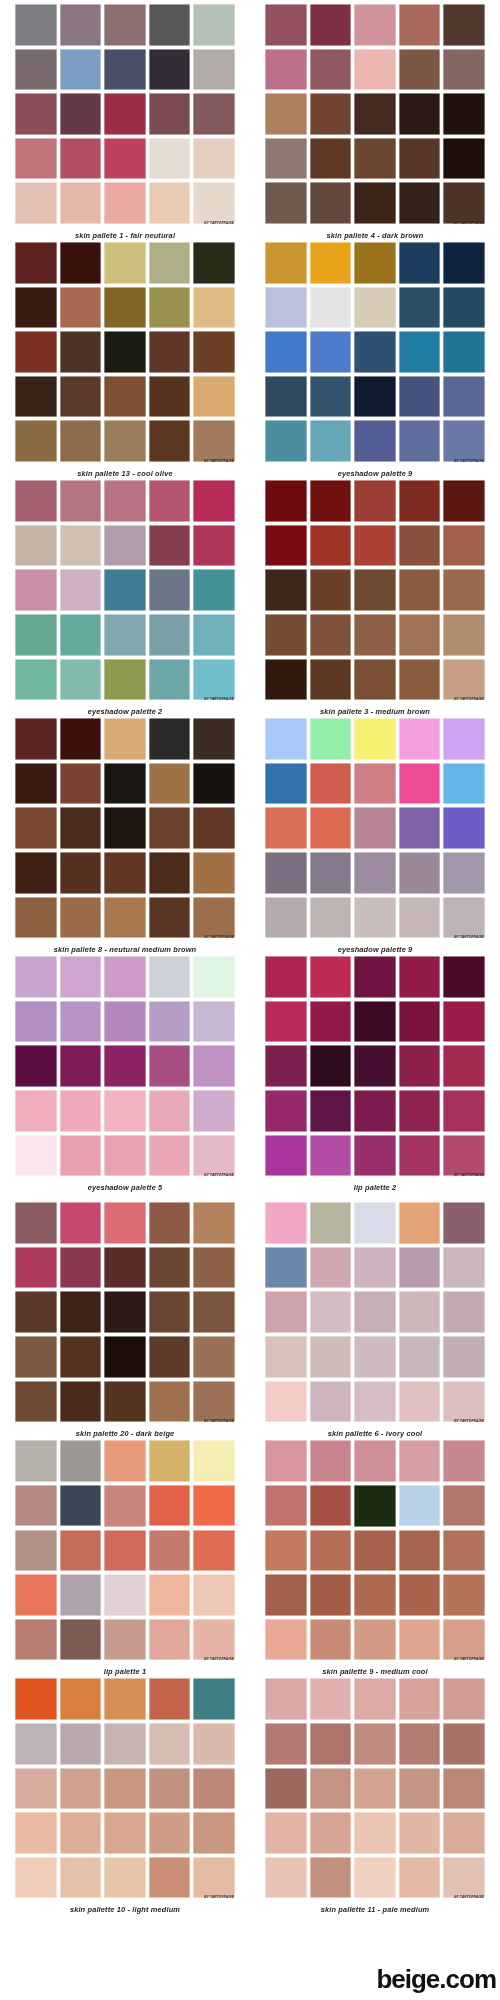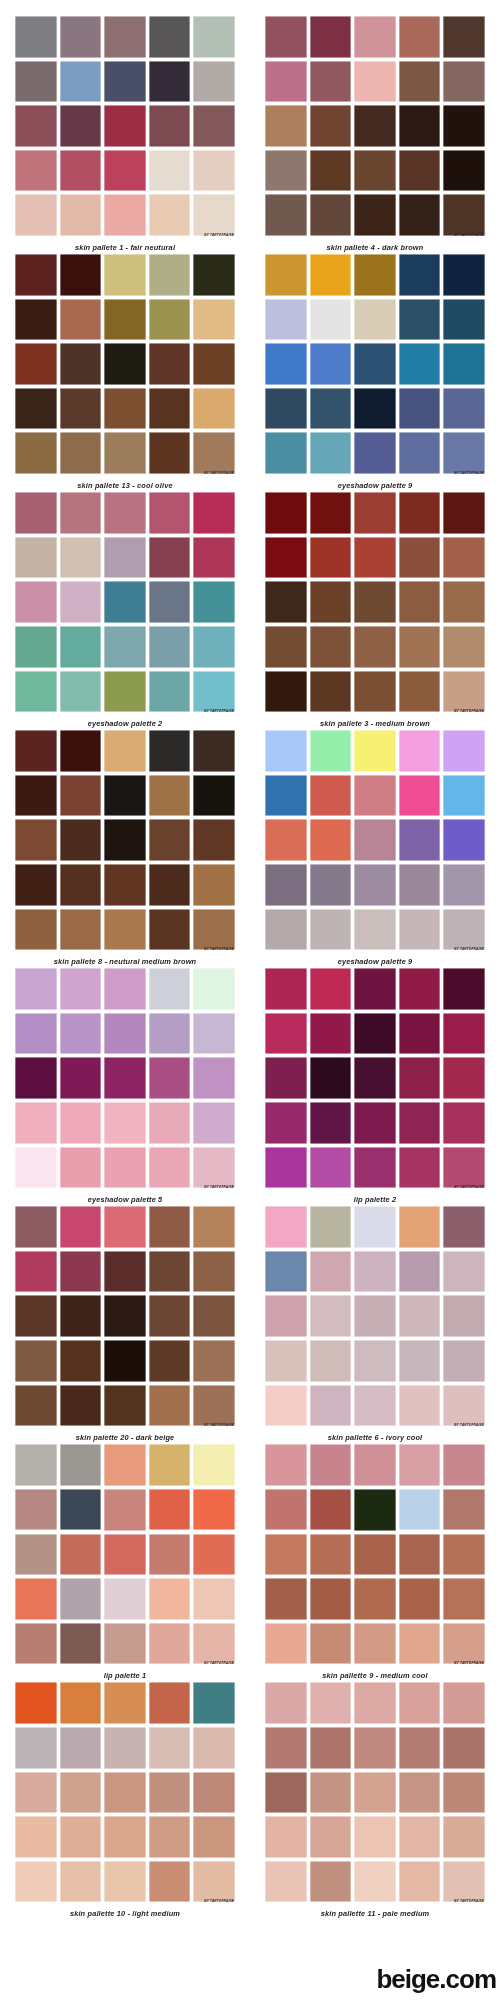--- a/index.html
+++ b/index.html
@@ -4,21 +4,21 @@
 <style>
   html,body{margin:0;padding:0;background:#ffffff;}
   body{
     width:500px;height:2000px;overflow:hidden;
     font-family:"Liberation Sans", sans-serif;
     position:relative;
   }
   #sheet{
     width:500px;height:2000px;position:relative;
     display:flex;flex-direction:column;
-    padding-top:14px;box-sizing:border-box;
+    padding-top:2px;box-sizing:border-box;
   }
   .palette-row{
     display:flex;flex-direction:row;
     width:500px;
     justify-content:space-between;
     padding:0 6px;box-sizing:border-box;
   }
   .palette-panel{
     width:238px;
     position:relative;
@@ -330,21 +330,21 @@
           <div class="swatch" title="#b4a9ab" style="background: rgb(180, 169, 171);"></div>
           <div class="swatch" title="#bfb4b4" style="background: rgb(191, 180, 180);"></div>
           <div class="swatch" title="#cabebd" style="background: rgb(202, 190, 189);"></div>
           <div class="swatch" title="#c5b7b8" style="background: rgb(197, 183, 184);"></div>
           <div class="swatch" title="#beb2b7" style="background: rgb(190, 178, 183);"></div>
           <div class="panel-watermark">BY TARTOFRAISE</div>
         </div>
         <div class="panel-caption">eyeshadow palette 9</div>
       </div>
     </div>
-    <div class="palette-row" style="margin-bottom: 0px;">
+    <div class="palette-row" style="margin-bottom: 8px;">
       <div class="palette-panel">
         <div class="swatch-grid">
           <div class="swatch" title="#c7a5d0" style="background: rgb(199, 165, 208);"></div>
           <div class="swatch" title="#cfa4cf" style="background: rgb(207, 164, 207);"></div>
           <div class="swatch" title="#cf9bc8" style="background: rgb(207, 155, 200);"></div>
           <div class="swatch" title="#cdd0d8" style="background: rgb(205, 208, 216);"></div>
           <div class="swatch" title="#dff5e1" style="background: rgb(223, 245, 225);"></div>
           <div class="swatch" title="#b28ec4" style="background: rgb(178, 142, 196);"></div>
           <div class="swatch" title="#b793c7" style="background: rgb(183, 147, 199);"></div>
           <div class="swatch" title="#b488be" style="background: rgb(180, 136, 190);"></div>

